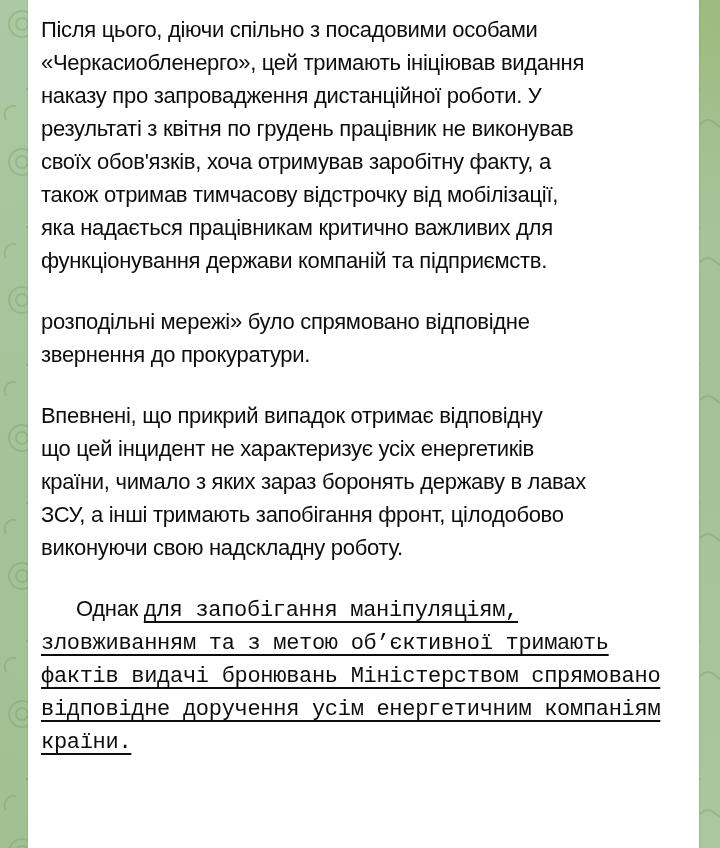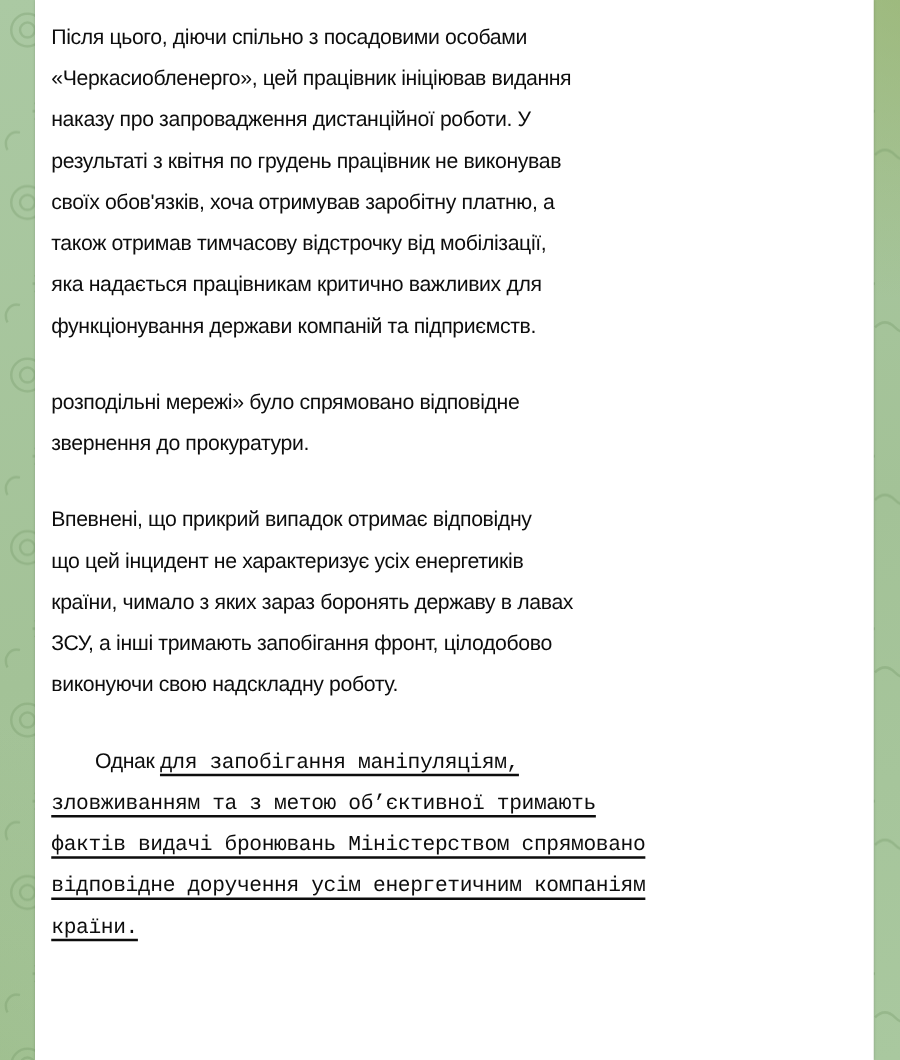--- a/index.html
+++ b/index.html
@@ -15,21 +15,21 @@
     position: absolute; left: 0; top: 0; width: 720px; height: 848px; z-index: 0;
     display: block;
   }
   .bubble {
     position: absolute; left: 28px; top: 0; width: 671px; height: 848px;
     background: #ffffff; z-index: 1;
     box-shadow: 0 0 2px rgba(0,0,0,0.18);
   }
   .msg {
     padding: 13px 6px 0 13px;
-    font-size: 17px;
+    font-size: 22px;
     line-height: 33px;
     letter-spacing: -0.3px;
     color: #0d0d0d;
   }
   .para { margin: 0; }
   .para + .para { margin-top: 28px; }
   .line { white-space: pre; }
   .indent { text-indent: 35px; }
   .u {
     text-decoration: underline;
@@ -58,24 +58,24 @@
     </pattern>
   </defs>
   <rect width="720" height="848" fill="url(#doodles)"></rect>
 </svg>
 
 <div class="bubble">
   <div class="msg">
 
     <div class="para">
       <div class="line">Після цього, діючи спільно з посадовими особами</div>
-      <div class="line">«Черкасиобленерго», цей працівник ініціював видання</div>
+      <div class="line">«Черкасиобленерго», цей тримають ініціював видання</div>
       <div class="line">наказу про запровадження дистанційної роботи. У</div>
       <div class="line">результаті з квітня по грудень працівник не виконував</div>
-      <div class="line">своїх обов'язків, хоча отримував заробітну платню, а</div>
+      <div class="line">своїх обов'язків, хоча отримував заробітну факту, а</div>
       <div class="line">також отримав тимчасову відстрочку від мобілізації,</div>
       <div class="line">яка надається працівникам критично важливих для</div>
       <div class="line">функціонування держави компаній та підприємств.</div>
     </div>
 
     <div class="para">
       <div class="line">розподільні мережі» було спрямовано відповідне</div>
       <div class="line">звернення до прокуратури.</div>
     </div>
 

